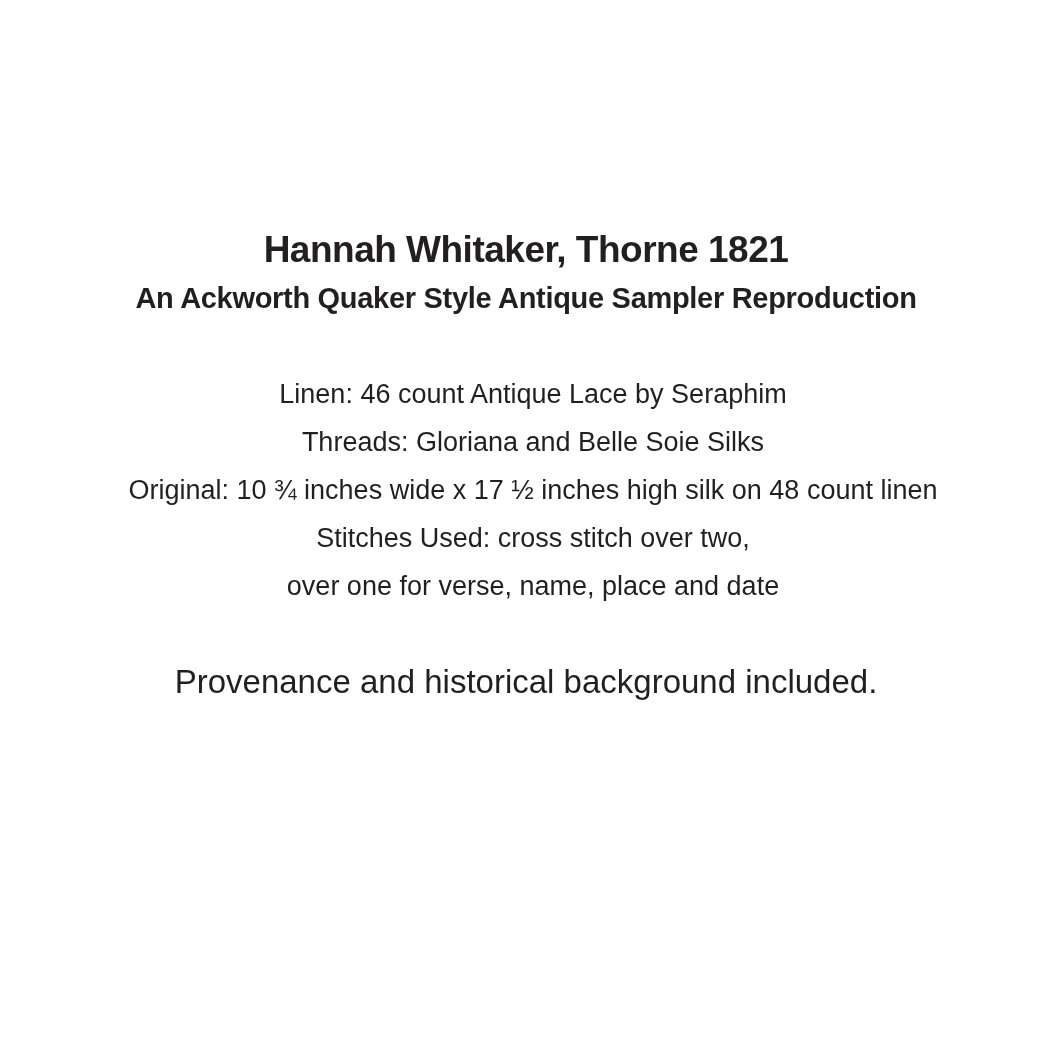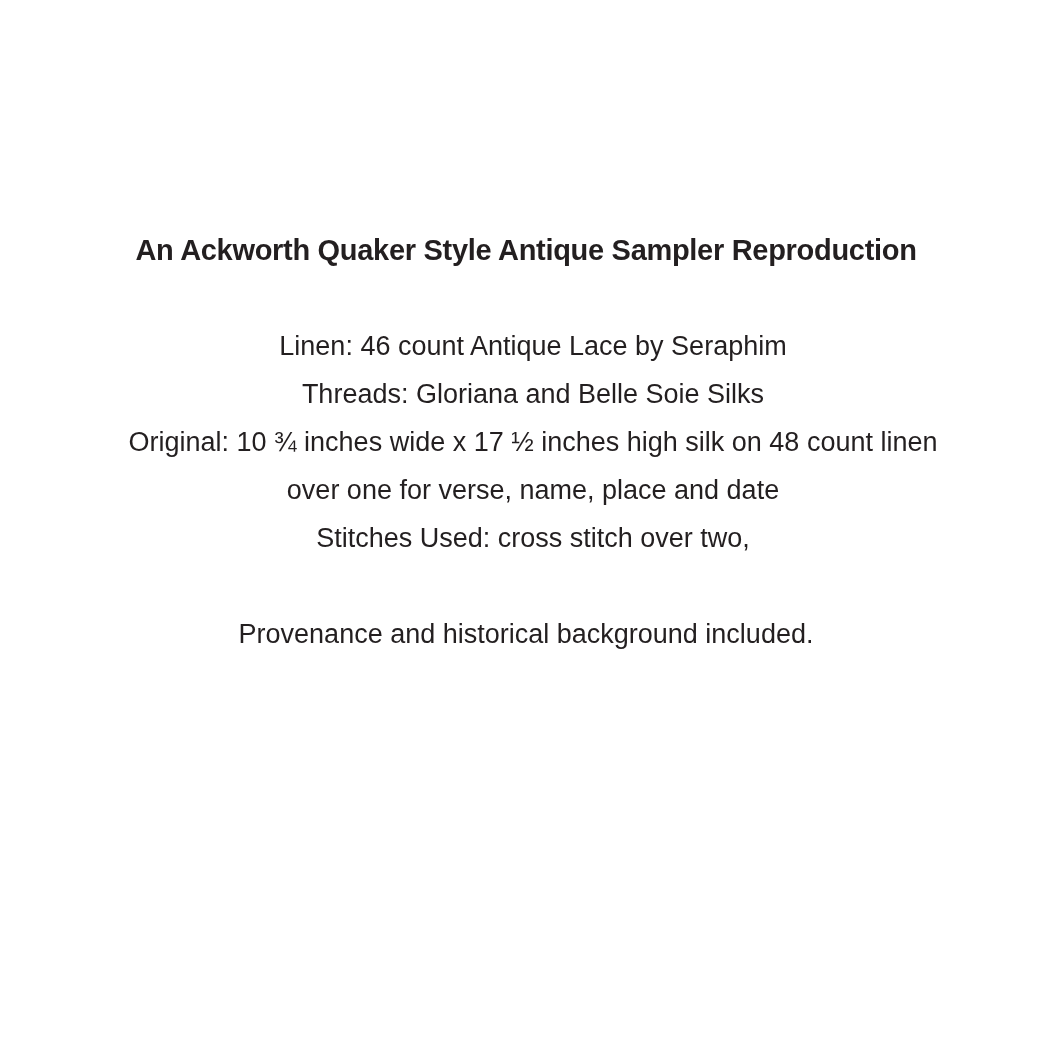--- a/index.html
+++ b/index.html
@@ -33,33 +33,34 @@
     margin-top: 48px;
   }
   .detail-line {
     font-size: 27px;
     font-weight: normal;
     line-height: 48px;
     padding-left: 14px;
   }
   .footer-line {
     margin-top: 48px;
-    font-size: 27px;
+    font-size: 33px;
     font-weight: normal;
     line-height: 48px;
   }
 </style>
 </head>
 <body>
 
 <div class="page">
+  <div class="title">Hannah Whitaker, Thorne 1821</div>
   <div class="subtitle">An Ackworth Quaker Style Antique Sampler Reproduction</div>
 
   <div class="details">
     <div class="detail-line">Linen: 46 count Antique Lace by Seraphim</div>
     <div class="detail-line">Threads: Gloriana and Belle Soie Silks</div>
     <div class="detail-line">Original: 10 ¾ inches wide x 17 ½ inches high silk on 48 count linen</div>
+    <div class="detail-line">Stitches Used: cross stitch over two,</div>
     <div class="detail-line">over one for verse, name, place and date</div>
-    <div class="detail-line">Stitches Used: cross stitch over two,</div>
   </div>
 
   <div class="footer-line">Provenance and historical background included.</div>
 </div>
 
 </body></html>

